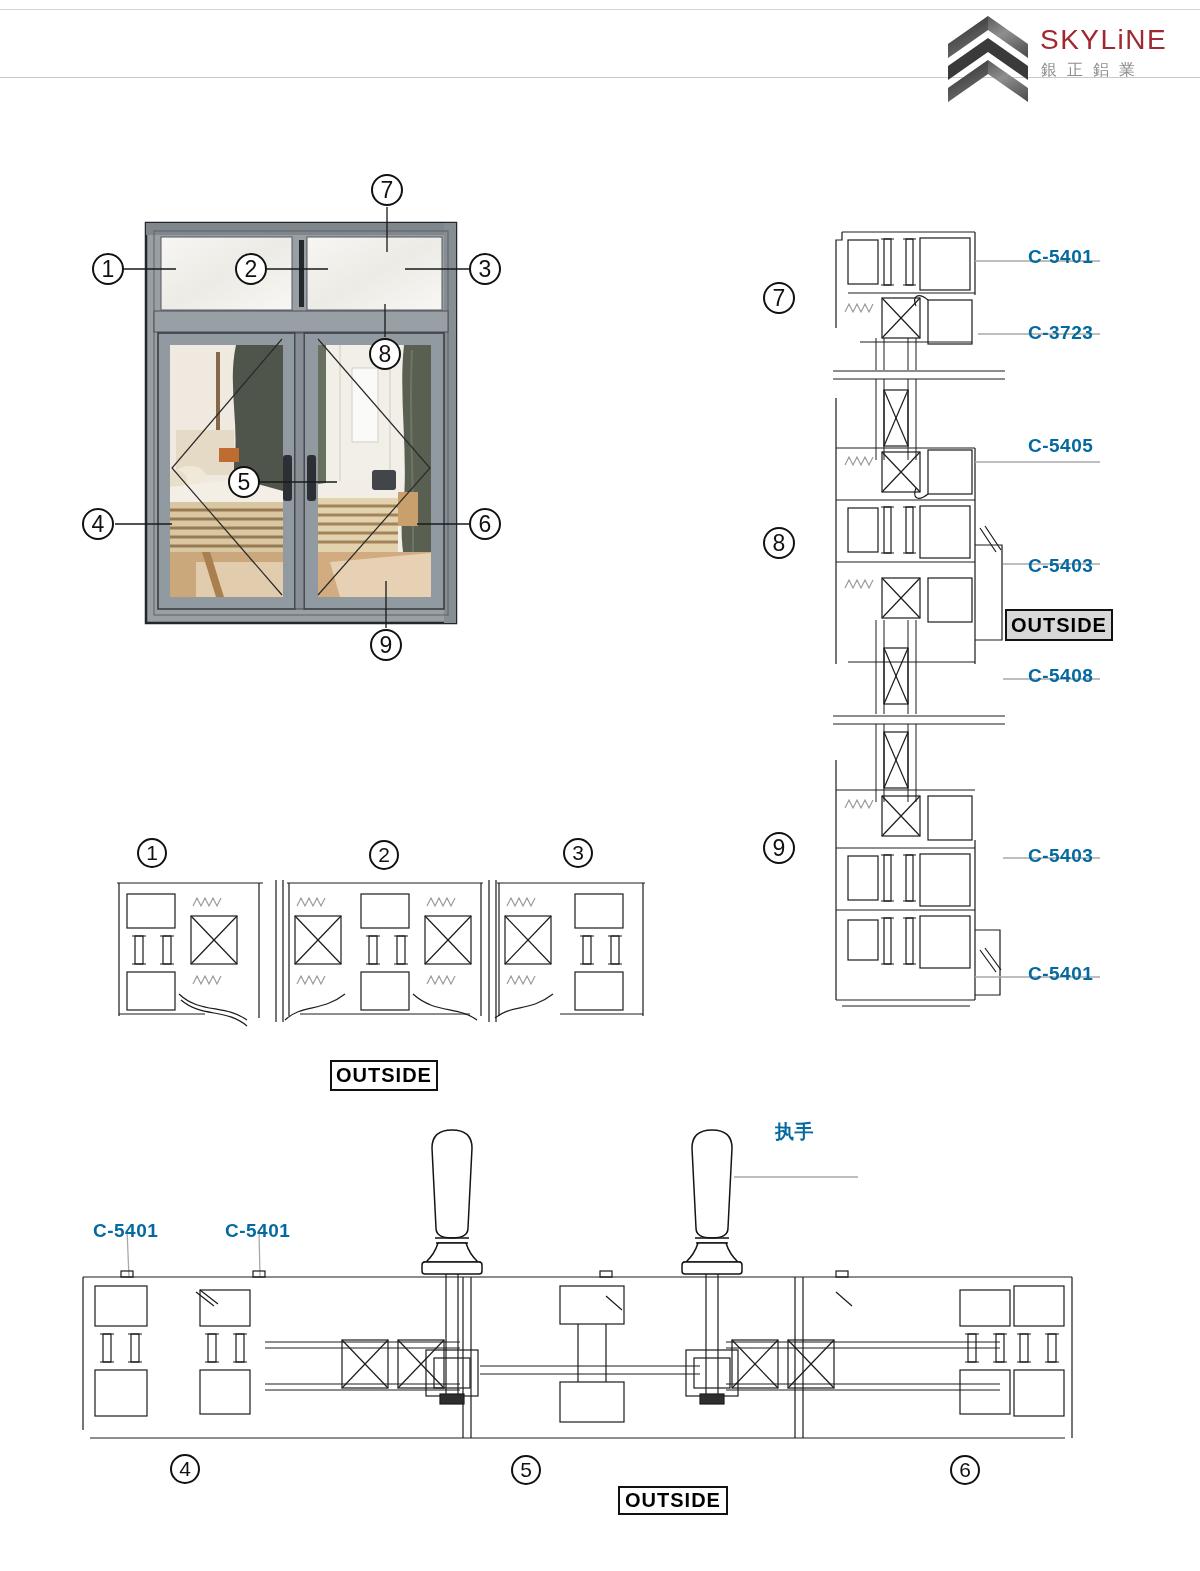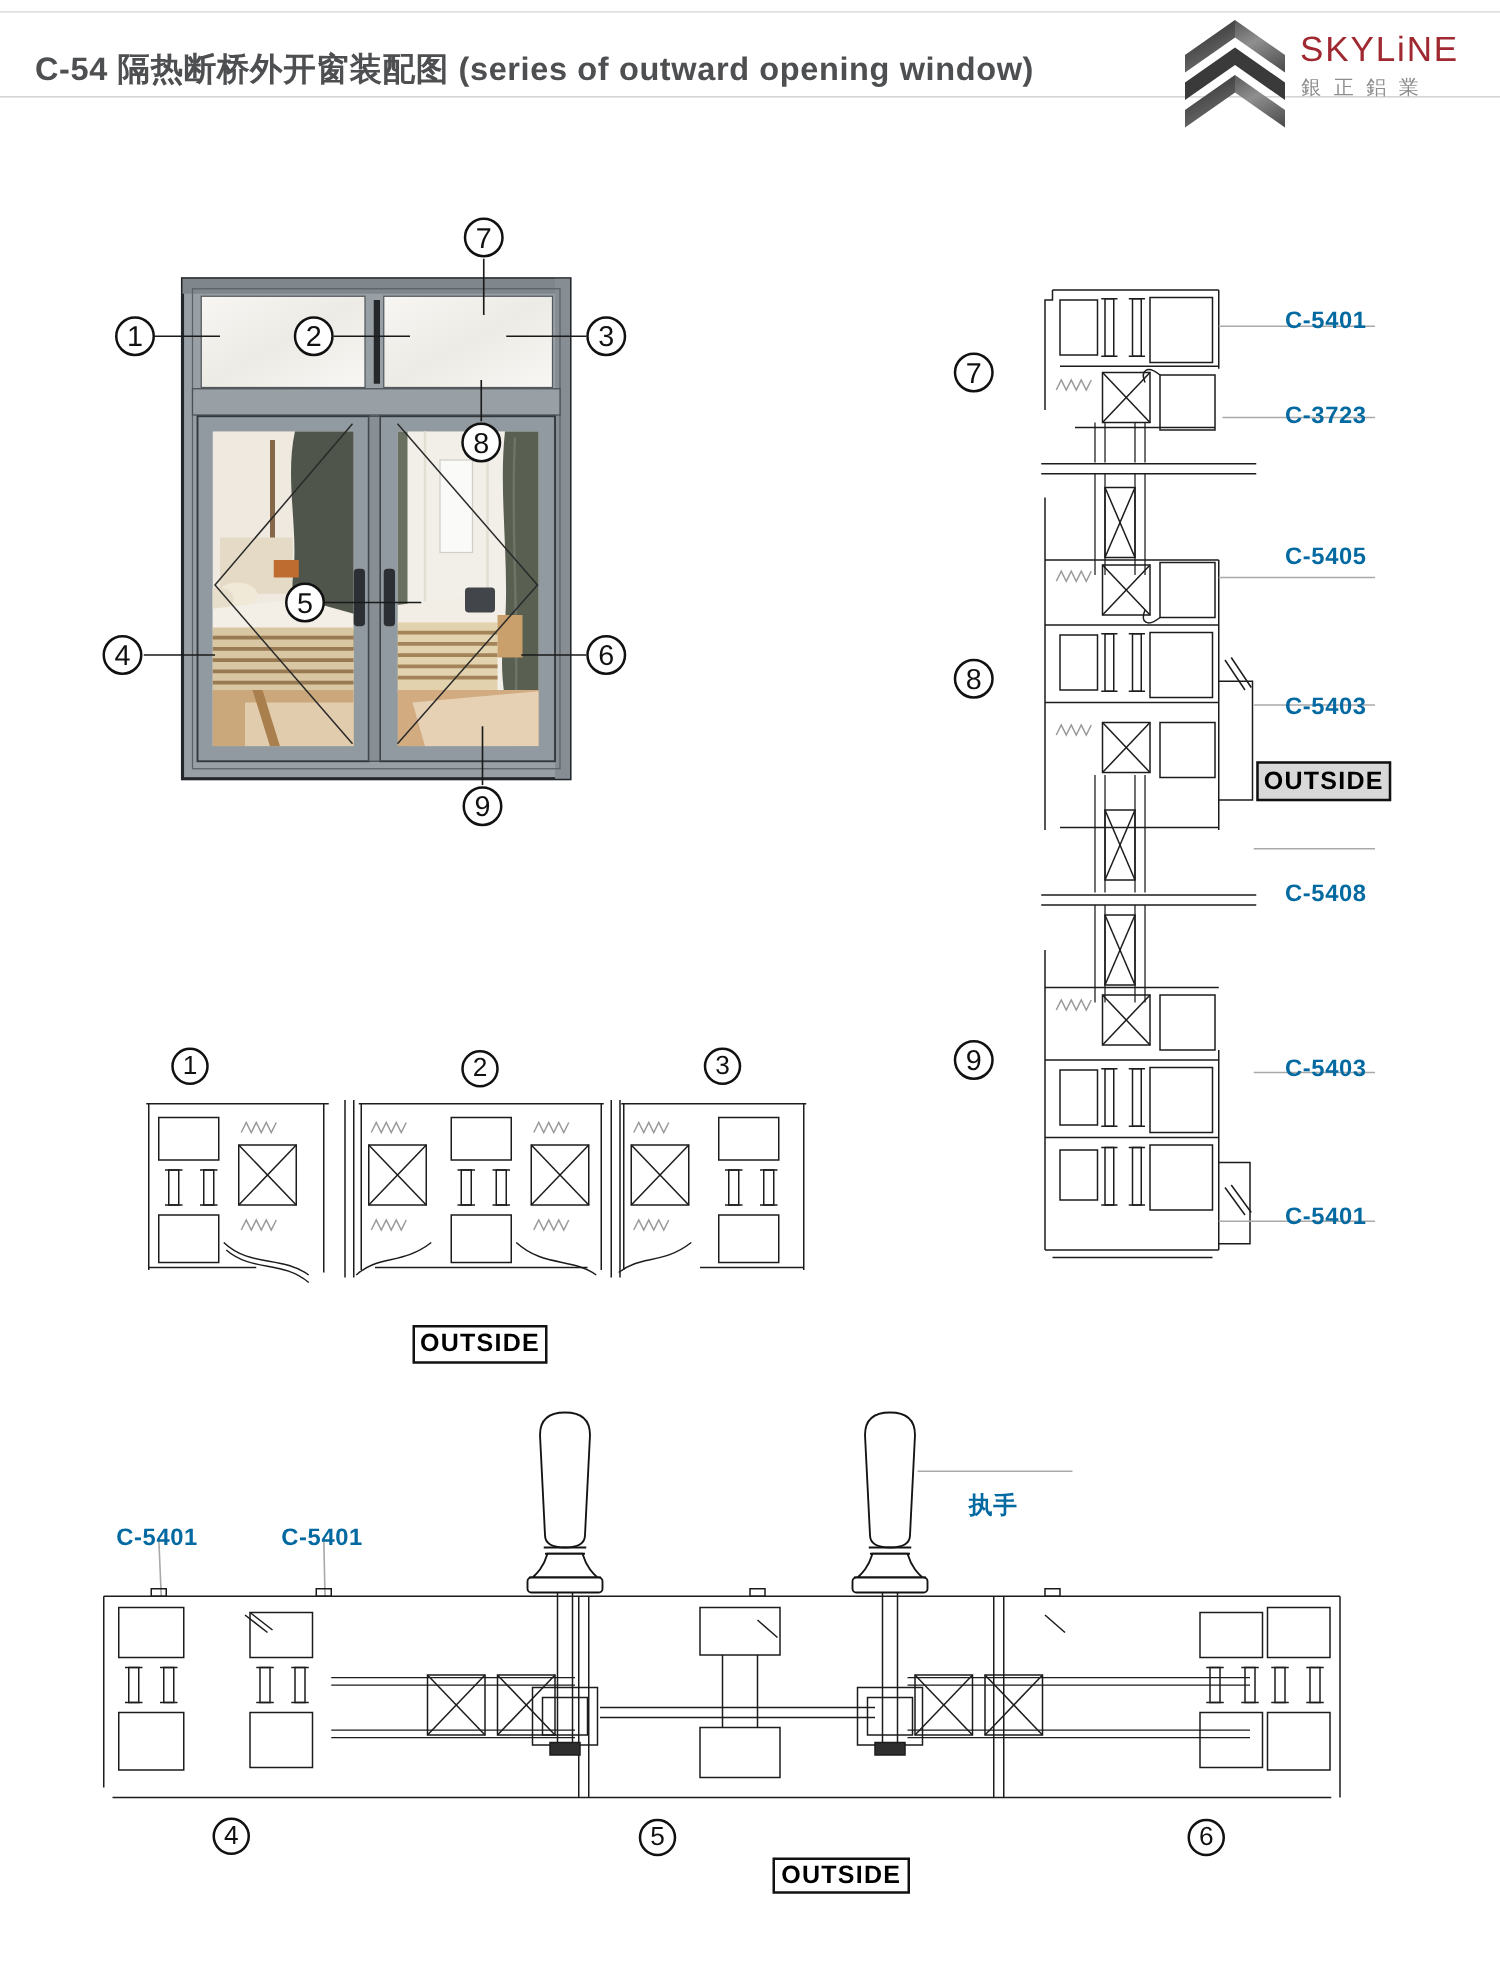--- a/index.html
+++ b/index.html
@@ -297,21 +297,20 @@
       </g>
       <g transform="translate(712,0)">
         <path d="M-20,1148 Q-20,1130 0,1130 Q20,1130 20,1148 L16,1228 Q16,1238 0,1238 Q-16,1238 -16,1228 Z"></path>
         <path d="M-17,1238 H17 M-16,1243 H16" fill="none"></path>
         <path d="M-14,1243 C-18,1256 -24,1260 -28,1264 L-28,1262 L28,1262 L28,1264 C24,1260 18,1256 14,1243 Z"></path>
         <rect x="-30" y="1262" width="60" height="12" rx="3"></rect>
       </g>
     </g>
   </svg>
 
-  <div class="title">C-54 隔热断桥外开窗装配图 (series of outward opening window)</div>
   <div class="brand">SKYLiNE</div>
   <div class="brand-cn">銀正鋁業</div>
 
   <div class="callout c32" style="left:92px;top:253px">1</div>
   <div class="callout c32" style="left:235px;top:253px">2</div>
   <div class="callout c32" style="left:469px;top:253px">3</div>
   <div class="callout c32" style="left:82px;top:508px">4</div>
   <div class="callout c32" style="left:228px;top:466px">5</div>
   <div class="callout c32" style="left:469px;top:508px">6</div>
   <div class="callout c32" style="left:371px;top:174px">7</div>
@@ -323,26 +322,26 @@
   <div class="callout c30" style="left:563px;top:838px">3</div>
   <div class="outside-box" style="left:330px;top:1031px;width:108px;height:31px">OUTSIDE</div>
 
   <div class="callout c32" style="left:763px;top:282px">7</div>
   <div class="callout c32" style="left:763px;top:527px">8</div>
   <div class="callout c32" style="left:763px;top:832px">9</div>
   <div class="lbl" style="left:1028px;top:229px">C-5401</div>
   <div class="lbl" style="left:1028px;top:305px">C-3723</div>
   <div class="lbl" style="left:1028px;top:418px">C-5405</div>
   <div class="lbl" style="left:1028px;top:538px">C-5403</div>
-  <div class="lbl" style="left:1028px;top:688px">C-5408</div>
+  <div class="lbl" style="left:1028px;top:648px">C-5408</div>
   <div class="lbl" style="left:1028px;top:828px">C-5403</div>
   <div class="lbl" style="left:1028px;top:946px">C-5401</div>
   <div class="outside-box gray" style="left:1005px;top:580px;width:108px;height:32px">OUTSIDE</div>
 
   <div class="lbl" style="left:93px;top:1203px">C-5401</div>
   <div class="lbl" style="left:225px;top:1203px">C-5401</div>
-  <div class="lbl" style="left:775px;top:1174px">执手</div>
+  <div class="lbl" style="left:775px;top:1102px">执手</div>
   <div class="callout c30" style="left:170px;top:1454px">4</div>
   <div class="callout c30" style="left:511px;top:1455px">5</div>
   <div class="callout c30" style="left:950px;top:1455px">6</div>
   <div class="outside-box" style="left:618px;top:1457px;width:110px;height:29px">OUTSIDE</div>
 
 </div>
 
 </body></html>

